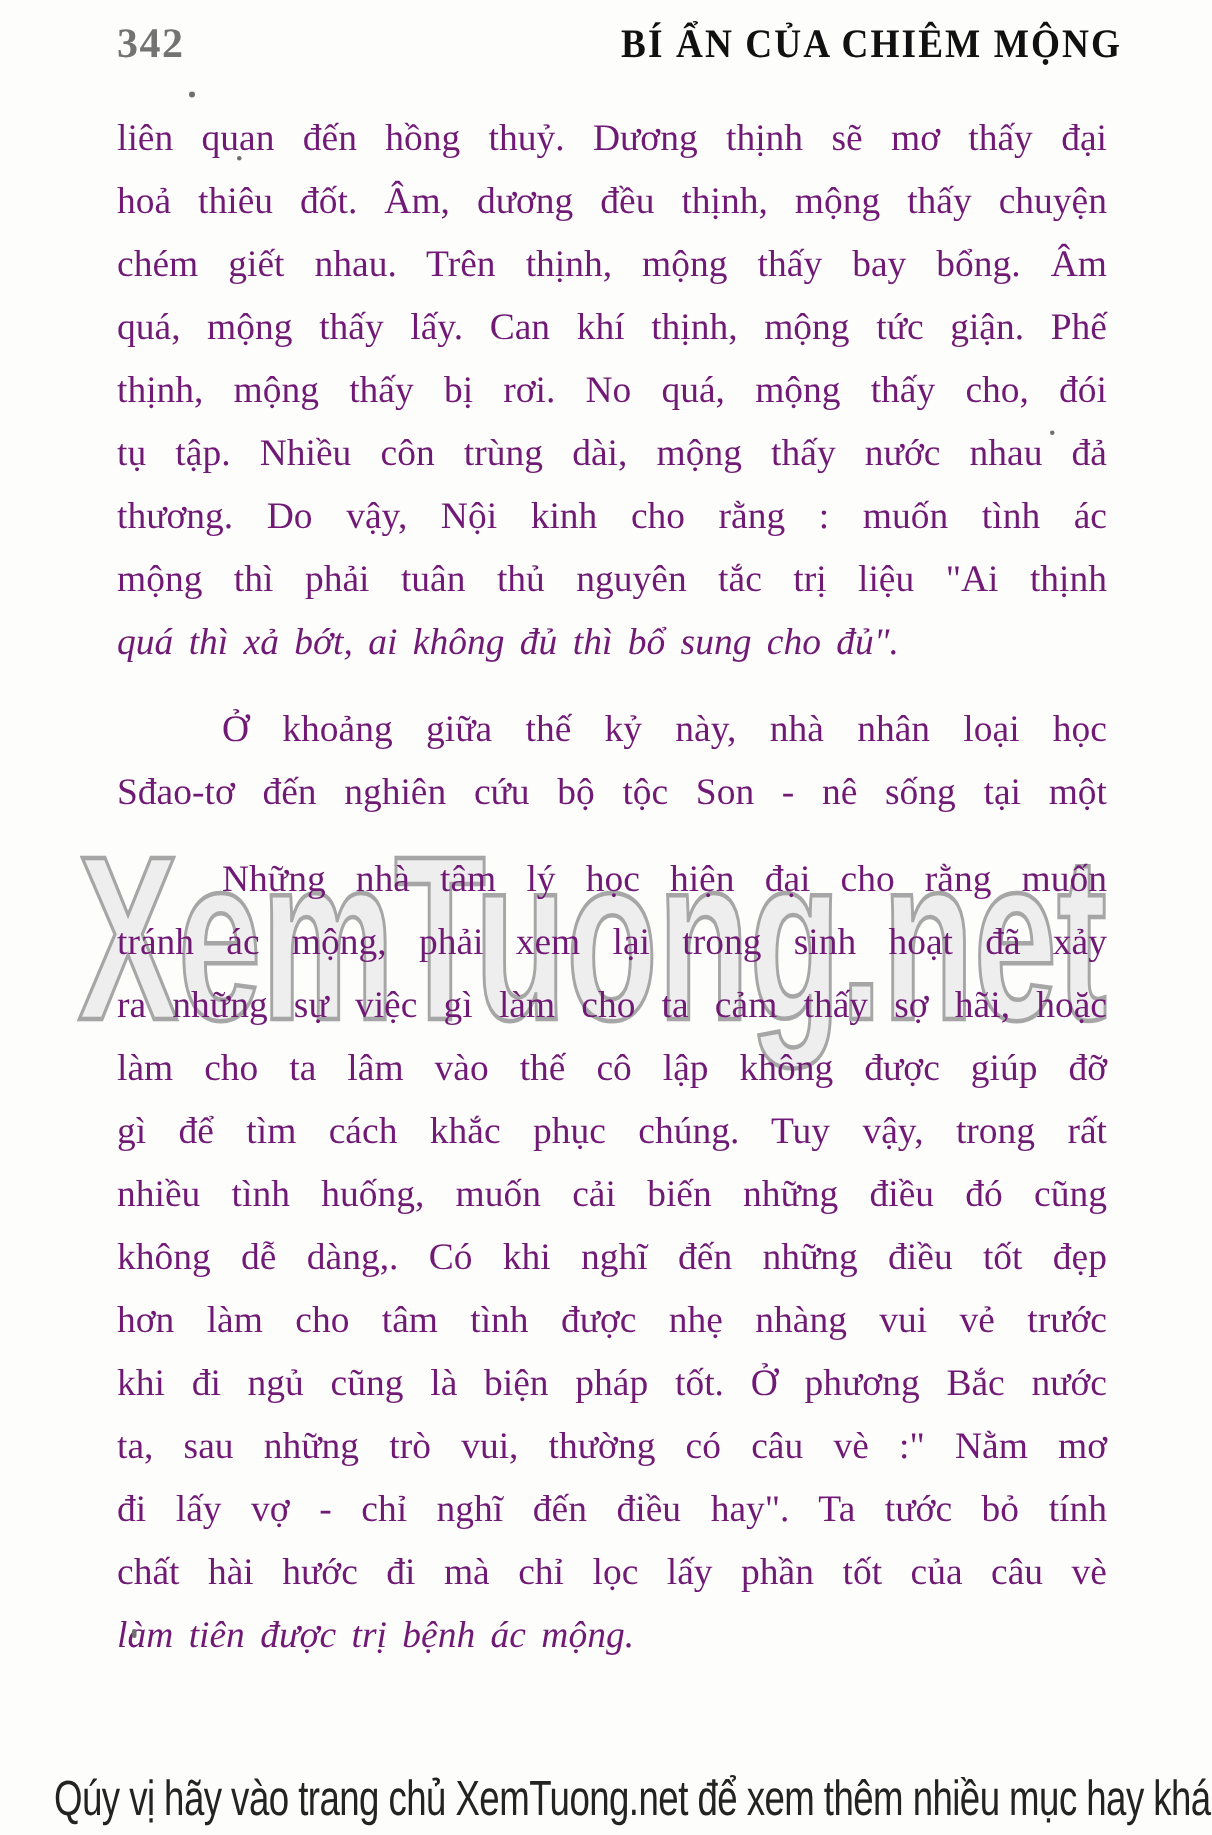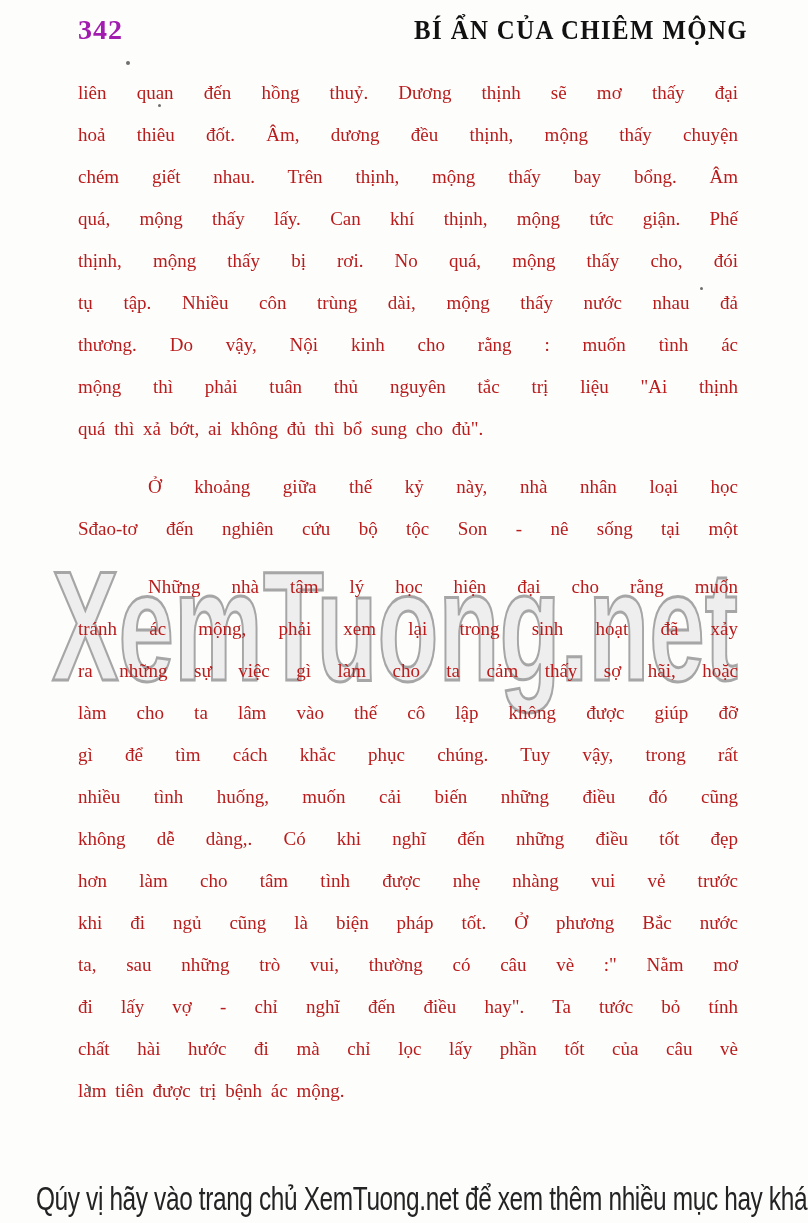--- a/index.html
+++ b/index.html
@@ -24,21 +24,21 @@
     left: 78px;
     right: 60px;
     display: flex;
     justify-content: space-between;
     align-items: baseline;
     z-index: 2;
   }
   .page-number {
     font-weight: bold;
     font-size: 28px;
-    color: #a21caf;
+    color: #737373;
     letter-spacing: 1px;
   }
   .page-header-title {
     font-weight: bold;
     font-size: 27px;
     color: #111;
     letter-spacing: 1.5px;
     white-space: nowrap;
     transform: scaleX(0.92);
     transform-origin: right center;
@@ -62,38 +62,39 @@
     user-select: none;
   }
 
   
   .page-body {
     position: absolute;
     top: 72px;
     left: 78px;
     width: 660px;
     z-index: 1;
-    font-size: 19px;
+    font-size: 25px;
     line-height: 42px;
-    color: #b91c1c;
+    color: #701a75;
   }
   .paragraph { margin: 0; }
   .paragraph + .paragraph { margin-top: 16px; }
   .line {
     display: block;
     white-space: normal;
     text-align: justify;
     text-align-last: justify;
     text-justify: inter-word;
     word-spacing: 1px;
   }
   .line.no-justify {
     text-align: center;
     text-align-last: left;
     word-spacing: 4px;
+    font-style: italic;
   }
   .line.indent { text-indent: 70px; }
 
   
   .page-footer {
     position: absolute;
     top: 1180px;
     left: 36px;
     width: 772px;
     z-index: 2;

